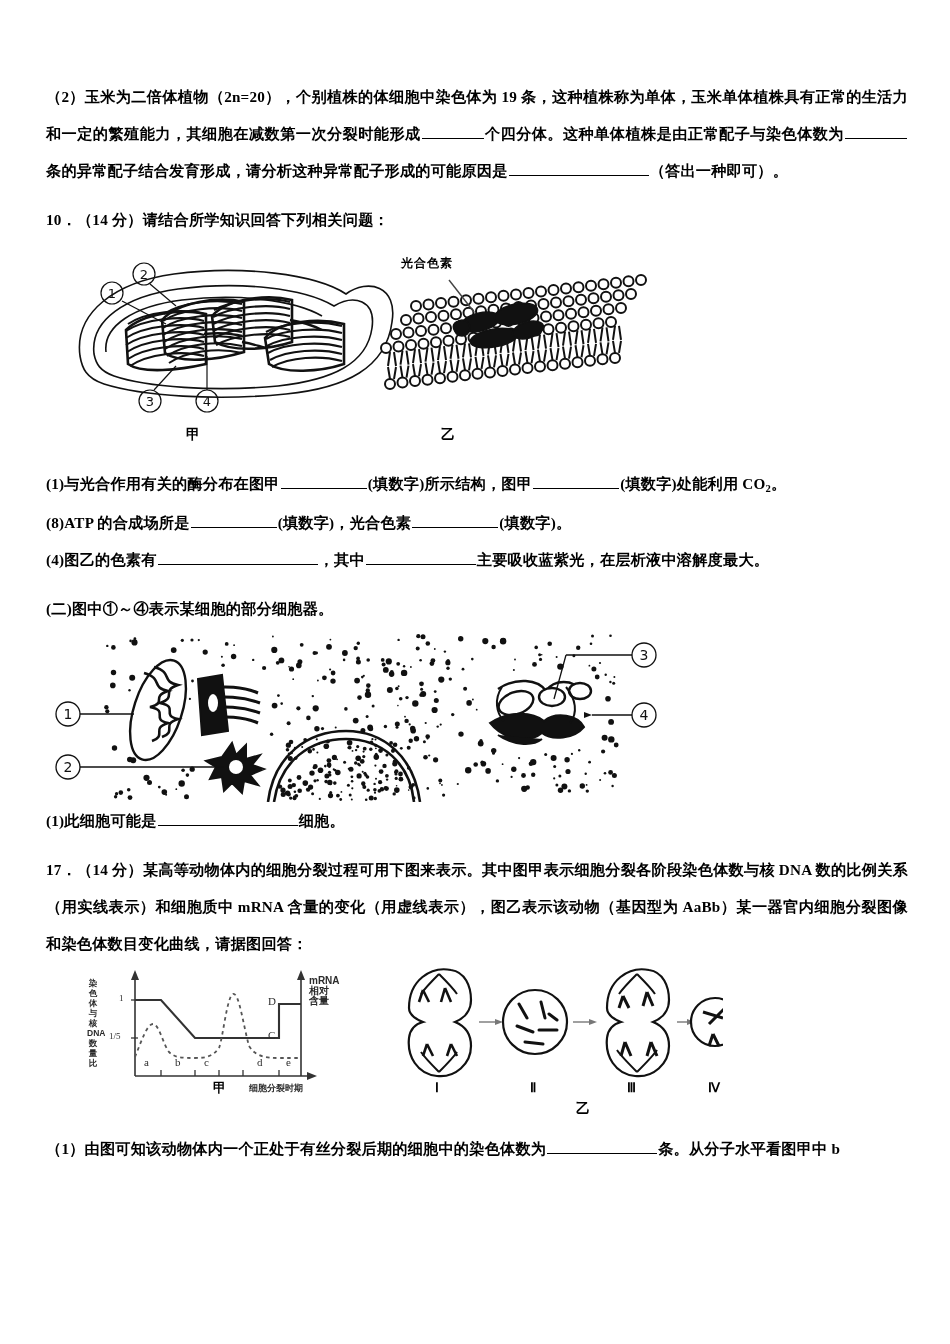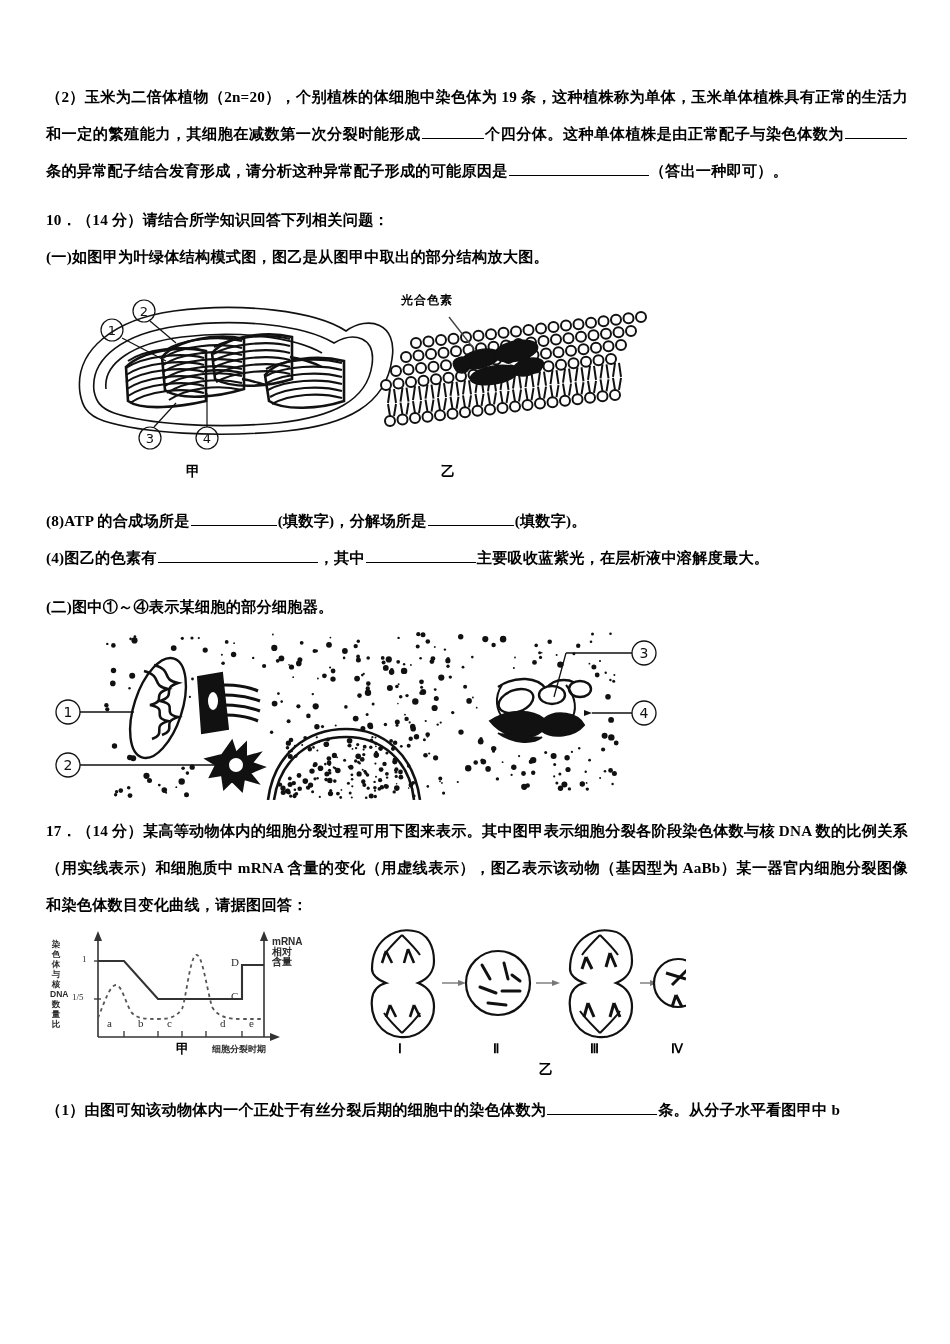--- a/index.html
+++ b/index.html
@@ -63,21 +63,21 @@
   #fig-chloroplast-block { height: 215px; }
   .cn-lbl {
     position: absolute;
     font-size: 12px;
     font-family: Liberation Mono, monospace;
     font-weight: 700;
     letter-spacing: 1px;
   }
 
   
-  #chart-block { height: 150px; position: relative; }
+  #chart-block { height: 150px; position: relative; margin-left: 37px; }
   .axis-title-left {
     position: absolute;
     font-size: 8.5px;
     font-weight: 700;
     font-family: "Liberation Sans", sans-serif;
     line-height: 10px;
     width: 12px;
     text-align: center;
     color: #2b2b2b;
   }
@@ -135,21 +135,20 @@
 <div class="page">
   <div class="content">
 
     <p class="para">
       <span>（2）玉米为二倍体植物（2n=20），个别植株的体细胞中染色体为 19 条，这种植株称为单体，玉米单体植株具有正常的生活力和一定的繁殖能力，其细胞在减数第一次分裂时能形成</span><span class="blank b-sm"></span><span>个四分体。这种单体植株是由正常配子与染色体数为</span><span class="blank b-sm"></span><span>条的异常配子结合发育形成，请分析这种异常配子形成的可能原因是</span><span class="blank b-xl"></span><span>（答出一种即可）。</span>
     </p>
 
     <div class="spacer-sm"></div>
 
     <p class="para">10．（14 分）请结合所学知识回答下列相关问题：</p>
-    <p class="para">(一)如图甲为叶绿体结构模式图，图乙是从图甲中取出的部分结构放大图。</p>
 
     <div class="fig-row" id="fig-chloroplast-block">
       <svg width="862" height="215" viewBox="0 0 862 215">
         <g stroke="#111" fill="none" stroke-width="1.6">
 
           <path d="M34 118 C28 74, 70 44, 128 36 C196 27, 270 36, 300 56 C322 40, 352 48, 346 84 C340 130, 300 150, 240 156 C170 163, 96 158, 58 146 C40 140, 36 130, 34 118 Z"></path>
 
           <path d="M48 116 C44 82, 80 58, 132 51 C194 43, 258 50, 288 68 C308 56, 330 62, 326 90 C321 126, 286 142, 232 148 C168 154, 100 149, 68 138 C54 133, 50 126, 48 116 Z"></path>
 
           <path d="M60 114 C57 88, 88 68, 136 62 C192 55, 248 62, 276 78"></path>
@@ -379,23 +378,26 @@
       
       <div class="cn-lbl" style="left:355px; top:17px;">光合色素</div>
 
       
       <div class="fig-sub-caption" style="left:140px; top:188px;">甲</div>
       <div class="fig-sub-caption" style="left:395px; top:188px;">乙</div>
     </div>
 
     <div class="spacer-sm"></div>
 
-
     <p class="para">
-      <span>(8)ATP 的合成场所是</span><span class="blank b-md"></span><span>(填数字)，分解场所是</span><span class="blank b-md"></span><span>(填数字)。</span>
+      <span>(1)与光合作用有关的酶分布在图甲</span><span class="blank b-md"></span><span>(填数字)所示结构，图甲</span><span class="blank b-md"></span><span>(填数字)处能利用 CO</span><sub>2</sub><span>。</span>
+    </p>
+
+    <p class="para">
+      <span>(8)ATP 的合成场所是</span><span class="blank b-md"></span><span>(填数字)，光合色素</span><span class="blank b-md"></span><span>(填数字)。</span>
     </p>
 
     <p class="para">
       <span>(4)图乙的色素有</span><span class="blank b-xxl"></span><span>，其中</span><span class="blank b-lg"></span><span>主要吸收蓝紫光，在层析液中溶解度最大。</span>
     </p>
 
     <div class="spacer-sm"></div>
 
     <p class="para">(二)图中①～④表示某细胞的部分细胞器。</p>
 
@@ -862,20 +864,23 @@
         <polygon points="546,88 538,85 538,91" fill="#111"></polygon>
         <g font-family="DejaVu Sans, sans-serif" font-size="14" fill="#111" text-anchor="middle">
           <text x="22" y="92">1</text>
           <text x="22" y="145">2</text>
           <text x="598" y="33">3</text>
           <text x="598" y="93">4</text>
         </g>
       </svg>
     </div>
 
+    <p class="para">
+      <span>(1)此细胞可能是</span><span class="blank b-xl"></span><span>细胞。</span>
+    </p>
 
 
     <div class="spacer-sm"></div>
 
     <p class="para">17．（14 分）某高等动物体内的细胞分裂过程可用下图来表示。其中图甲表示细胞分裂各阶段染色体数与核 DNA 数的比例关系（用实线表示）和细胞质中 mRNA 含量的变化（用虚线表示），图乙表示该动物（基因型为 AaBb）某一器官内细胞分裂图像和染色体数目变化曲线，请据图回答：</p>
 
     <div class="fig-row" id="chart-block">
       
       <svg width="300" height="150" viewBox="0 0 300 150">
 

